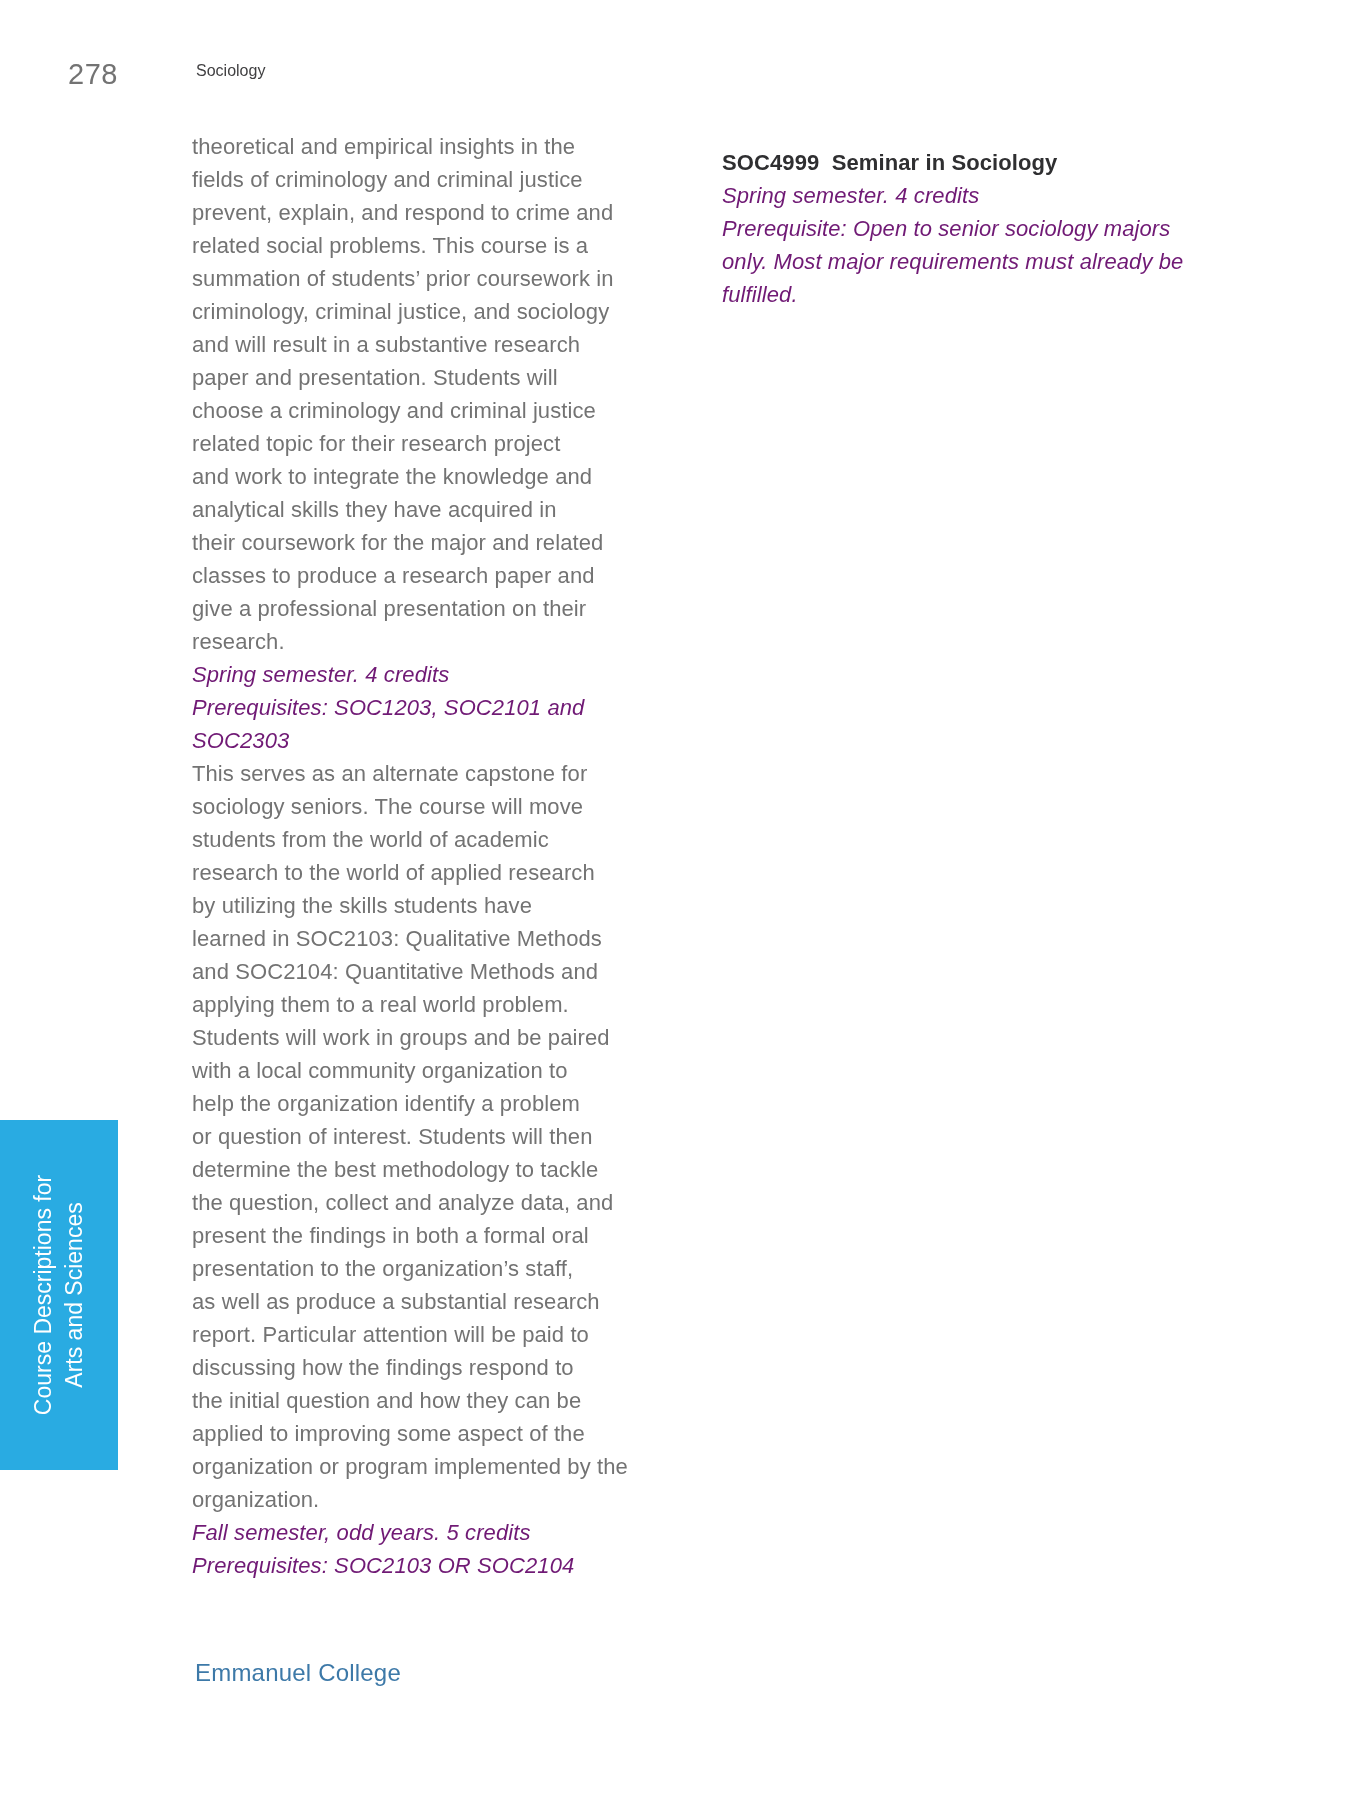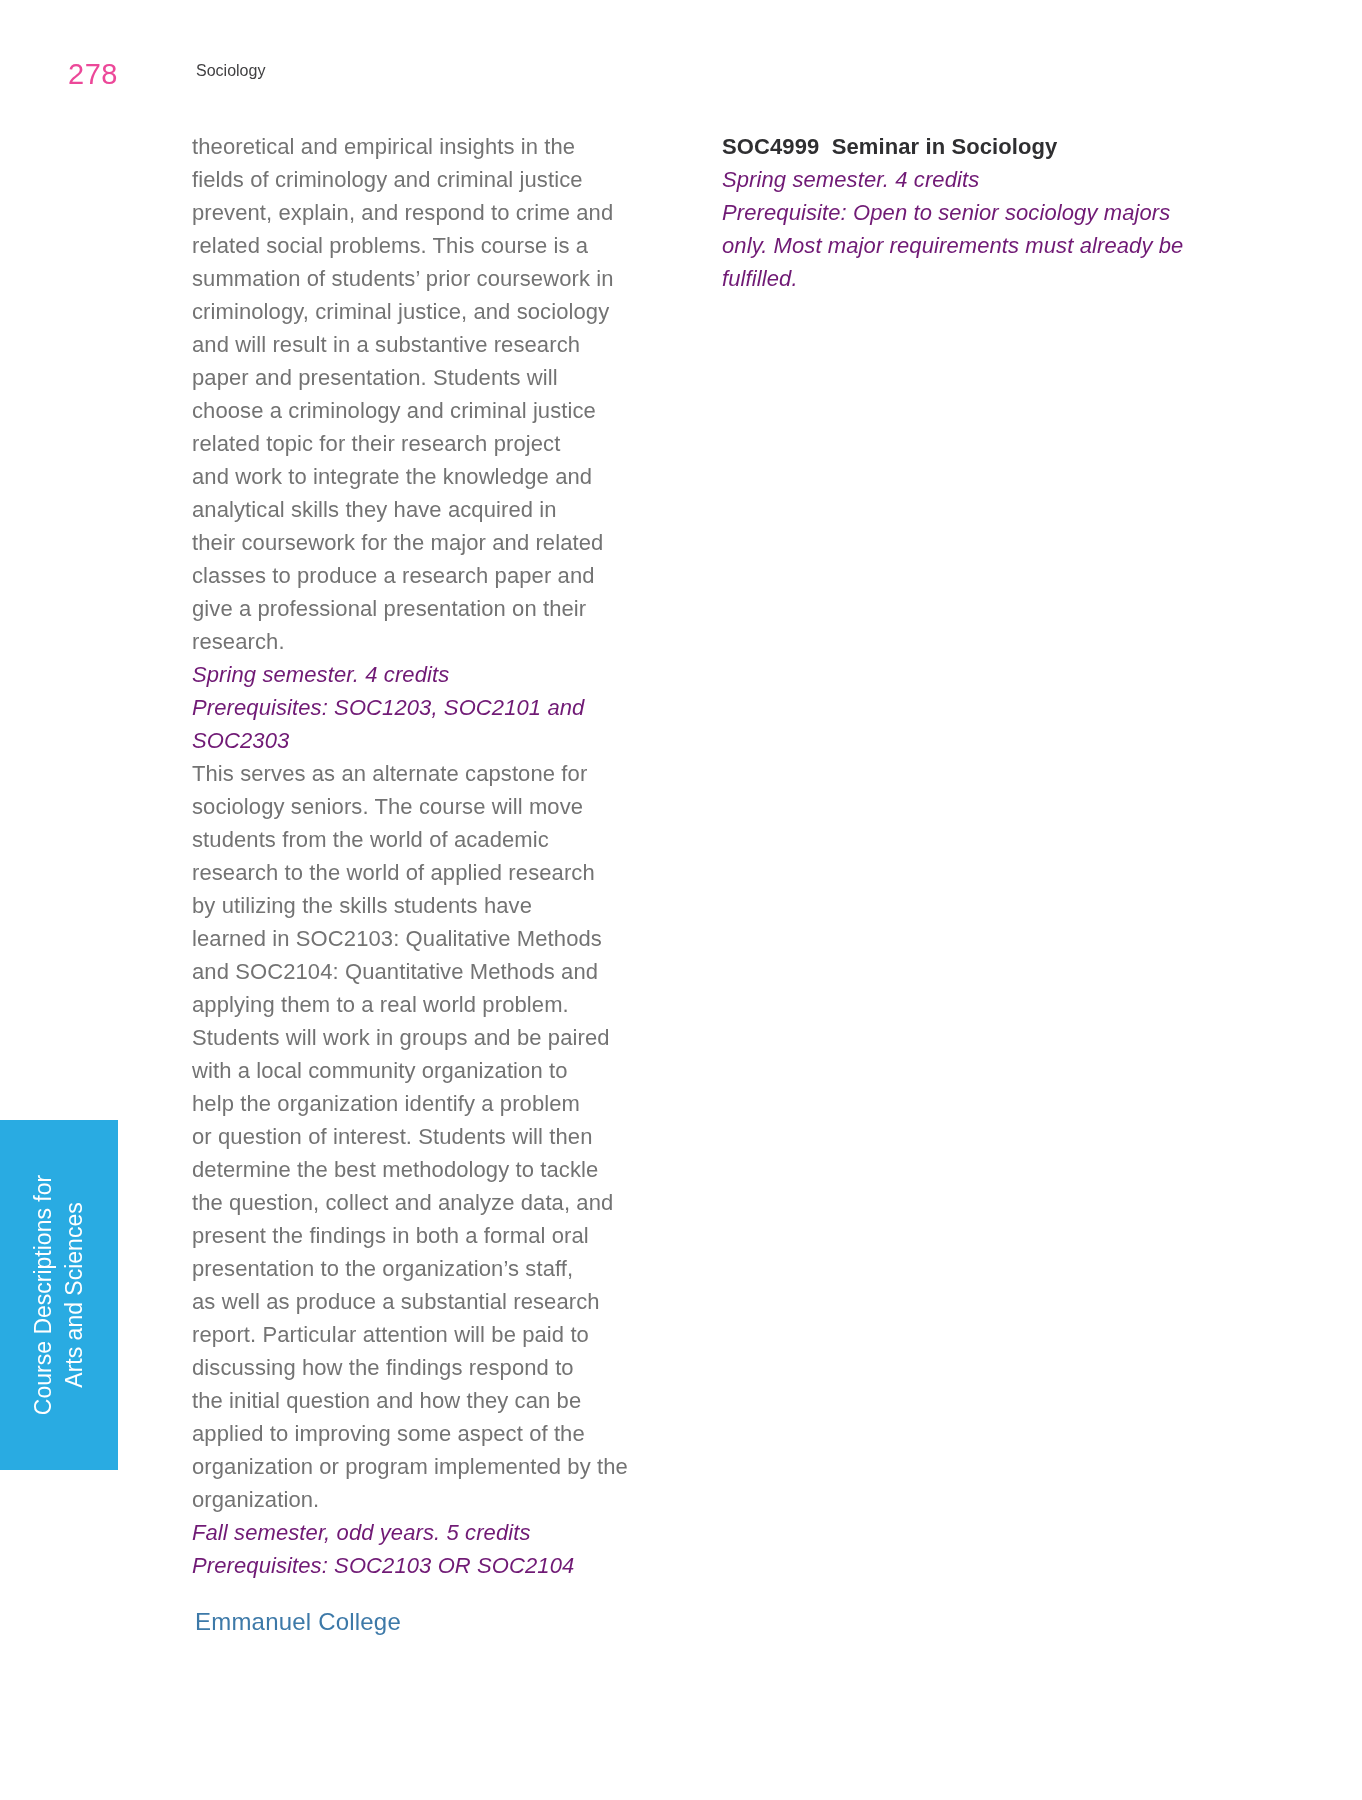--- a/index.html
+++ b/index.html
@@ -8,21 +8,21 @@
     background: #ffffff;
     font-family: "Liberation Sans", sans-serif;
     color: #4a4a4c;
     position: relative;
     overflow: hidden;
   }
   .page { position: absolute; inset: 0; }
 
   .page-number {
     position: absolute; left: 68px; top: 58px;
-    font-size: 29px; color: #ec4899; letter-spacing: 0.5px;
+    font-size: 29px; color: #737373; letter-spacing: 0.5px;
   }
   .section-title {
     position: absolute; left: 196px; top: 62px;
     font-size: 16px; color: #414042;
   }
 
   .col { position: absolute; top: 130px; }
   .col-left  { left: 192px; width: 500px; }
   .col-right { left: 722px; width: 510px; }
 
@@ -30,37 +30,37 @@
     font-size: 22px; line-height: 33px;
     margin: 0; white-space: pre-wrap;
     letter-spacing: 0.1px;
   }
   .body-text { color: #737373; }
   .meta { font-style: italic; color: #701a75; }
   .course-heading {
     font-weight: 700; color: #2f2f31;
     margin-top: 36px;
   }
-  .course-heading.first { margin-top: 0; }
+  .course-heading.first { margin-top: 16px; }
 
   .sidebar-tab {
     position: absolute; left: 0; top: 1120px;
     width: 118px; height: 350px;
     background: #29abe2;
   }
   .sidebar-label {
     position: absolute; top: 50%; left: 50%;
     transform: translate(-50%, -50%) rotate(-90deg);
     color: #ffffff; font-size: 23px; line-height: 31px;
     text-align: center; white-space: pre-wrap;
     width: 340px;
   }
 
   .footer {
-    position: absolute; left: 195px; top: 1608px;
+    position: absolute; left: 195px; top: 1659px;
     font-size: 24px; color: #3d79a8; letter-spacing: 0.2px;
   }
 </style>
 </head>
 <body>
 
 <div class="page">
 
   <span class="page-number">278</span>
 

